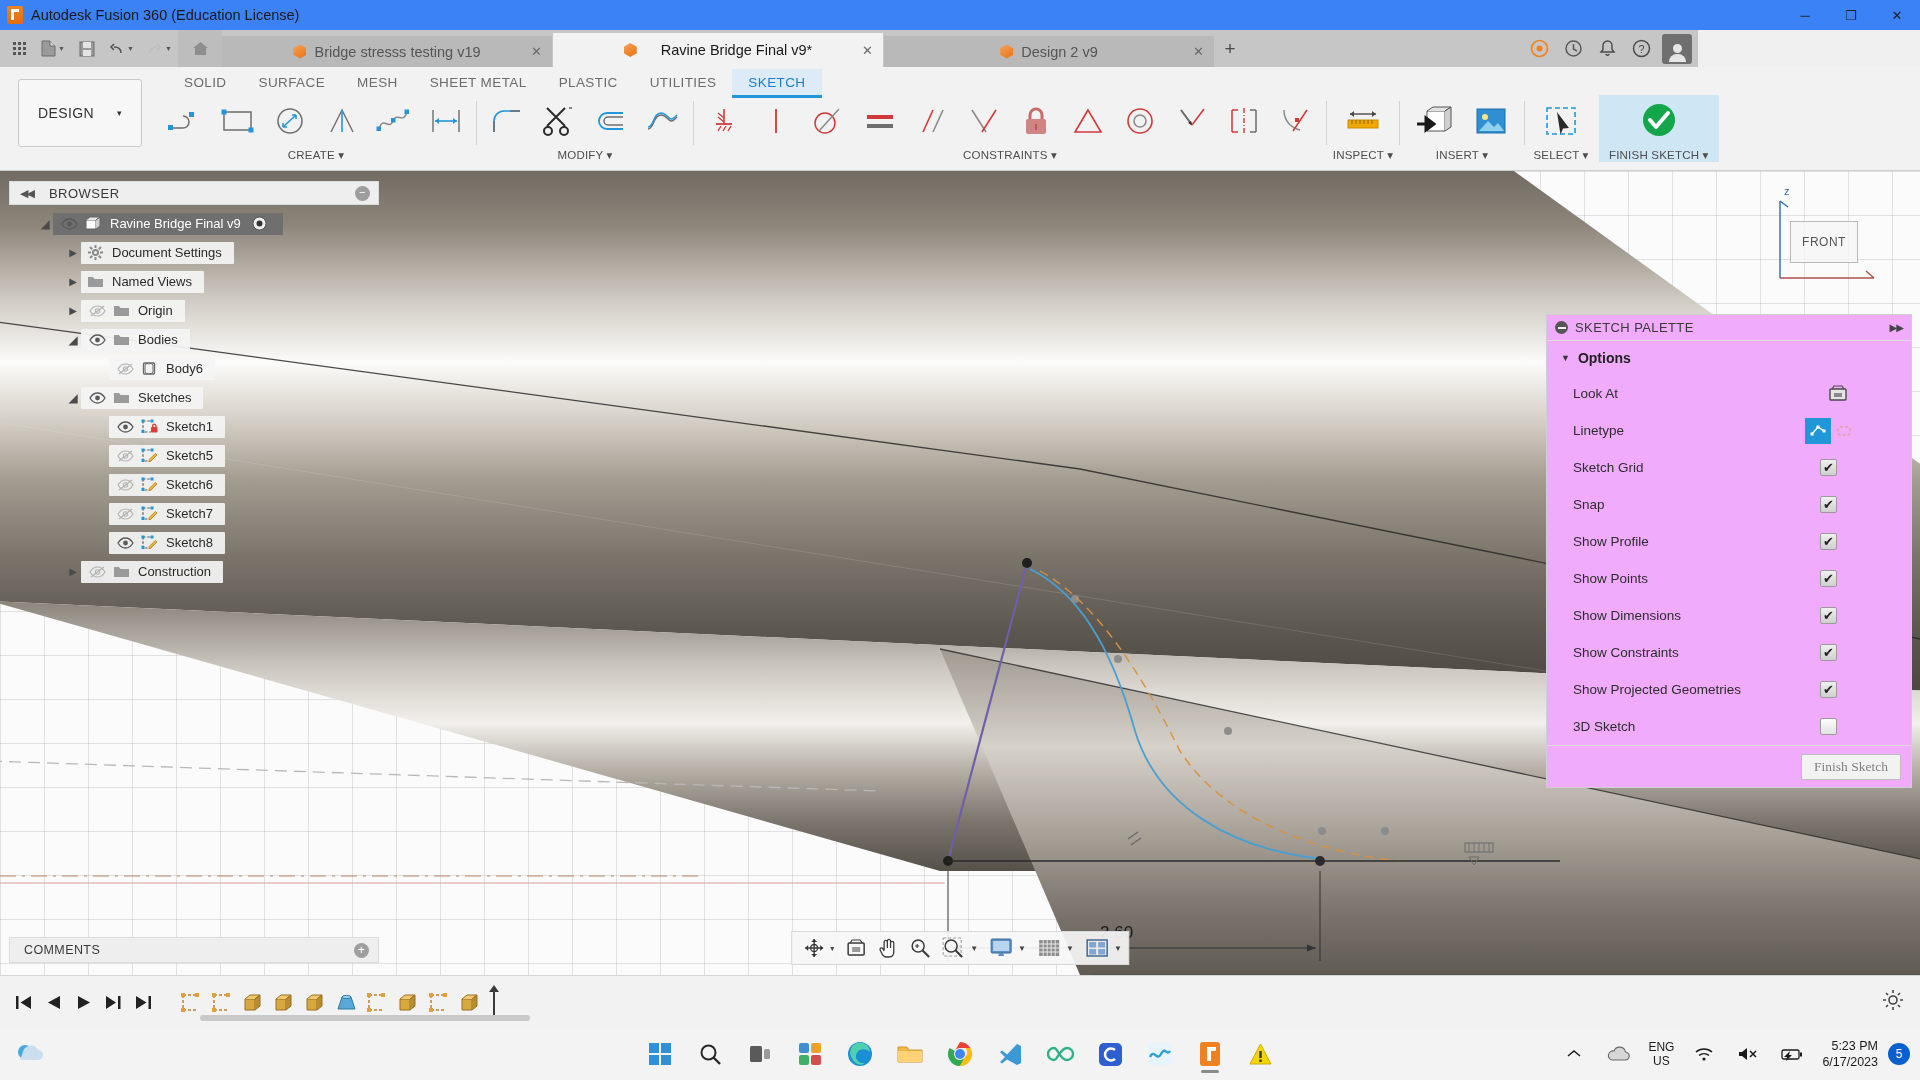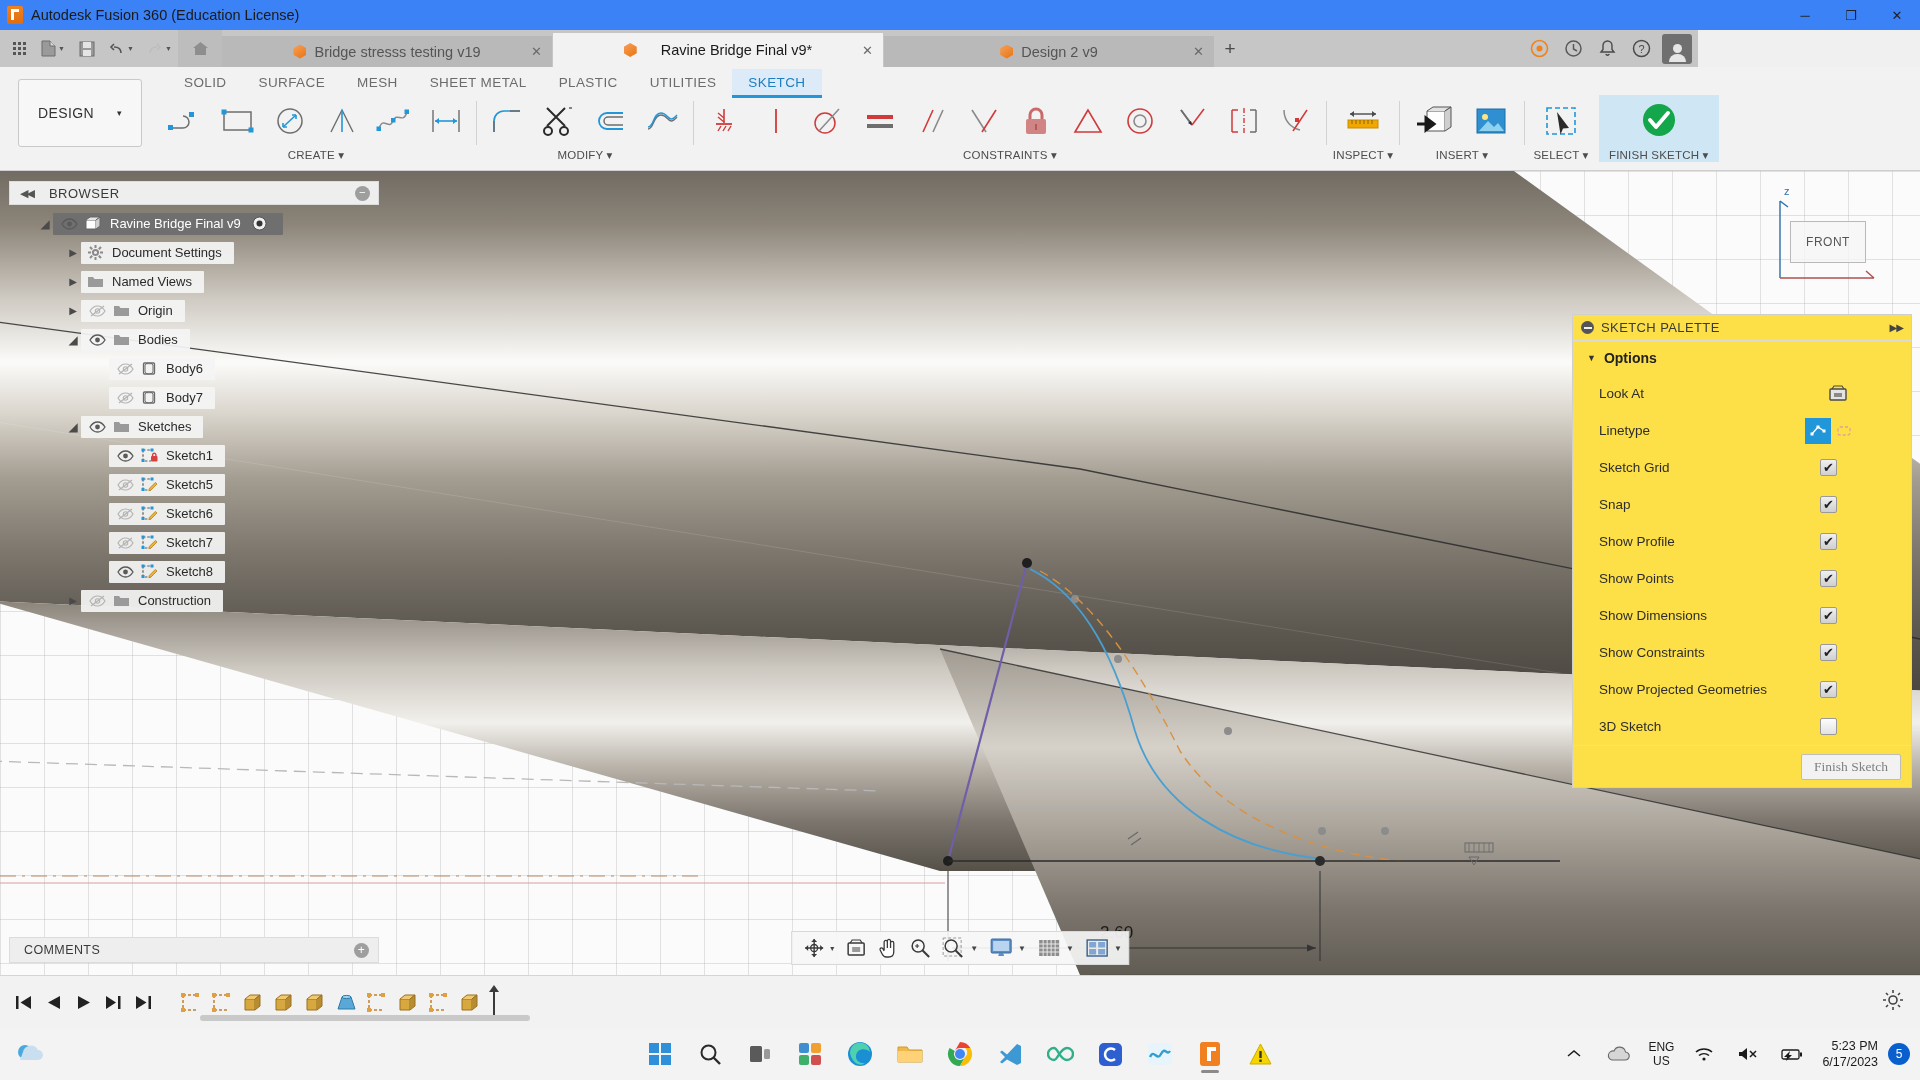--- a/index.html
+++ b/index.html
@@ -153,22 +153,22 @@
     background: #eeeeee; border: 1px solid #dcdcdc; display: flex; align-items: center;
     font-size: 12.5px; color: #3a3a3a; letter-spacing: .4px; padding-left: 14px;
   }
   .comments .plus {
     margin-left: auto; margin-right: 9px; width: 15px; height: 15px; border-radius: 50%;
     background: #9e9e9e; color: #fff; font-size: 12px; line-height: 14px; text-align: center;
   }
 
   
   .palette {
-    position: absolute; right: 8px; top: 143px; width: 340px;
-    background: #fde047; border: 1px solid #cfcfcf; z-index: 25;
+    position: absolute; right: 8px; top: 143px; width: 366px;
+    background: #f0abfc; border: 1px solid #cfcfcf; z-index: 25;
     font-size: 13.5px; color: #2d2d2d;
   }
   .palette-hdr {
     height: 26px; display: flex; align-items: center; padding: 0 8px;
     border-bottom: 1px solid #dcdcdc; letter-spacing: .4px; color:#3a3a3a; font-size:13px;
   }
   .palette-hdr .dot {
     width: 13px; height: 13px; border-radius: 50%; background: #555; margin-right: 7px;
     position: relative;
   }
@@ -190,21 +190,21 @@
   .pfoot { border-top: 1px solid #dcdcdc; height: 42px; display: flex; align-items: center; justify-content: flex-end; padding-right: 10px; }
   .fsbtn {
     border: 1px solid #bdbdbd; background: #f2f2f2; color: #808080;
     font-size: 13.5px; padding: 4px 12px; border-radius: 2px;
     font-family: Liberation Serif, serif;
   }
 
   
   .viewcube { position: absolute; right: 38px; top: 12px; width: 120px; height: 110px; }
   .vc-face {
-    position: absolute; left: 28px; top: 38px; width: 76px; height: 42px;
+    position: absolute; left: 28px; top: 38px; width: 68px; height: 42px;
     background: rgba(245,245,245,.82); border: 1px solid #b9b9b9;
     display: flex; align-items: center; justify-content: center;
     font-size: 12px; color: #555; letter-spacing: .5px;
   }
   .axis-lbl { position: absolute; font-size: 11px; color: #3a6ea5; }
 
   
   .navbar {
     position: absolute; left: 50%; transform: translateX(-50%); bottom: 10px;
     height: 34px; background: rgba(246,246,246,.92); border: 1px solid #d8d8d8;
@@ -799,40 +799,20 @@
               <span class="ficon">
                 <svg width="16" height="15" viewBox="0 0 16 15">
                   <rect x="2.5" y="2" width="11" height="11" rx="1" fill="none" stroke="#6a6a6a" stroke-width="1.3"></rect>
                   <ellipse cx="8" cy="4" rx="4" ry="1.8" fill="#dcdcdc" stroke="#6a6a6a" stroke-width="1"></ellipse>
                   <path d="M4 4v7a4 1.8 0 008 0V4" fill="#f2f2f2" stroke="#6a6a6a" stroke-width="1"></path>
                 </svg>
               </span>
               <span class="tlabel">Body6</span>
             </span>
           </div>
-          <div class="trow" style="padding-left: 84px;">
-            <span class="arrow"></span>
-            <span class="chip">
-              <span class="eye">
-                <svg width="17" height="12" viewBox="0 0 17 12">
-                  <path d="M1 6s3-5 7.5-5S16 6 16 6s-3 5-7.5 5S1 6 1 6z" fill="none" stroke="#b4b4b4" stroke-width="1.2"></path>
-                  <circle cx="8.5" cy="6" r="2.2" fill="none" stroke="#b4b4b4" stroke-width="1.1"></circle>
-                  <path d="M2 11L15 1" stroke="#b4b4b4" stroke-width="1.3"></path>
-                </svg>
-              </span>
-              <span class="ficon">
-                <svg width="16" height="15" viewBox="0 0 16 15">
-                  <rect x="2.5" y="2" width="11" height="11" rx="1" fill="none" stroke="#6a6a6a" stroke-width="1.3"></rect>
-                  <ellipse cx="8" cy="4" rx="4" ry="1.8" fill="#dcdcdc" stroke="#6a6a6a" stroke-width="1"></ellipse>
-                  <path d="M4 4v7a4 1.8 0 008 0V4" fill="#f2f2f2" stroke="#6a6a6a" stroke-width="1"></path>
-                </svg>
-              </span>
-              <span class="tlabel">Body7</span>
-            </span>
-          </div>
           <div class="trow" style="padding-left: 56px;">
             <span class="arrow" style="font-size:12px;">◢</span>
             <span class="chip">
               <span class="eye">
                 <svg width="17" height="12" viewBox="0 0 17 12">
                   <path d="M1 6s3-5 7.5-5S16 6 16 6s-3 5-7.5 5S1 6 1 6z" fill="none" stroke="#5a5a5a" stroke-width="1.3"></path>
                   <circle cx="8.5" cy="6" r="2.4" fill="#5a5a5a"></circle>
                 </svg>
               </span>
               <span class="ficon">

